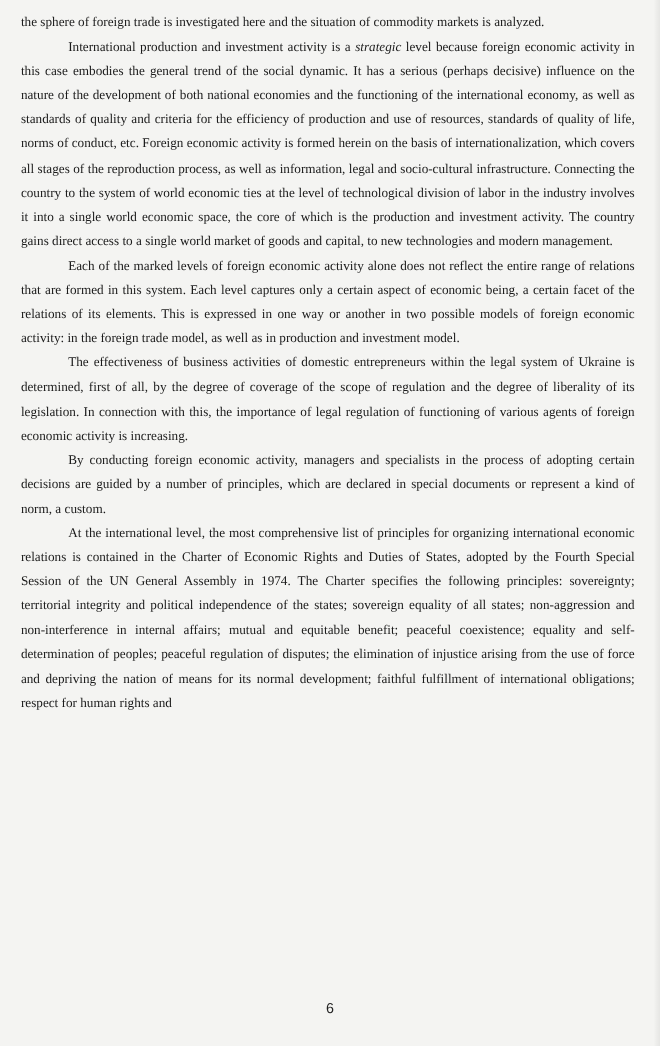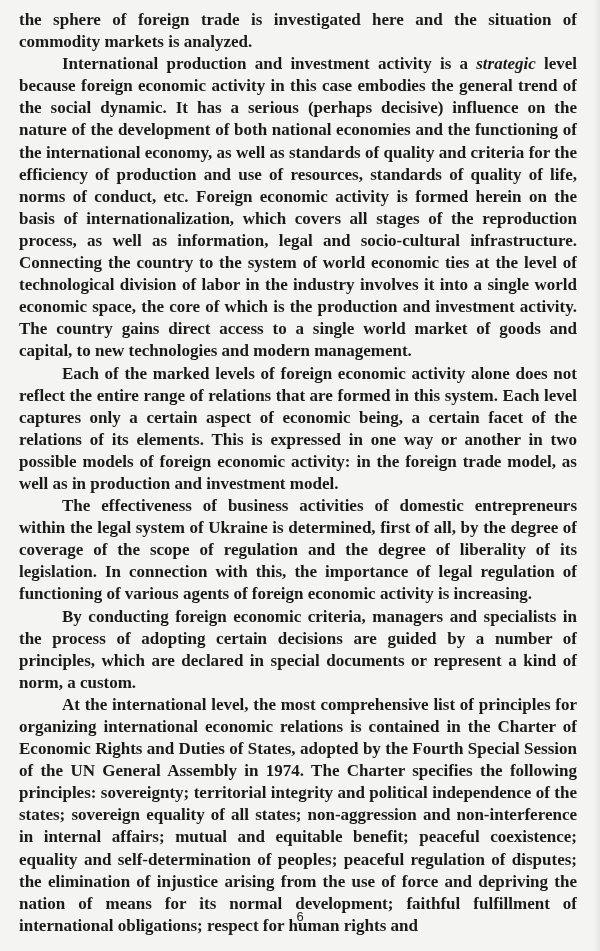--- a/index.html
+++ b/index.html
@@ -12,25 +12,24 @@
       background: #f4f4f2;
       overflow: hidden;
       position: relative;
     }
     .page {
       position: absolute;
       left: 19px;
       top: 9px;
       width: 558px;
       font-family: "Liberation Serif", "DejaVu Serif", serif;
-      font-size: 17px;
+      font-size: 12px;
       line-height: 22.1px;
       color: #1a1a1a;
       text-align: justify;
-      font-weight: bold;
     }
     .para {
       margin: 0;
       text-indent: 43px;
     }
     .para.cont {
       text-indent: 0;
     }
     .para em {
       font-style: italic;
@@ -55,18 +54,18 @@
     }
   </style>
 </head>
 <body>
 
 <div class="page">
   <p class="para cont">the sphere of foreign trade is investigated here and the situation of commodity markets is analyzed.</p>
   <p class="para"><span>International production and investment activity is a </span><em>strategic</em><span> level because foreign economic activity in this case embodies the general trend of the social dynamic. It has a serious (perhaps decisive) influence on the nature of the development of both national economies and the functioning of the international economy, as well as standards of quality and criteria for the efficiency of production and use of resources, standards of quality of life, norms of conduct, etc. Foreign economic activity is formed herein on the basis of internationalization, which covers all stages of the reproduction process, as well as information, legal and socio-cultural infrastructure. Connecting the country to the system of world economic ties at the level of technological division of labor in the industry involves it into a single world economic space, the core of which is the production and investment activity. The country gains direct access to a single world market of goods and capital, to new technologies and modern management.</span></p>
   <p class="para">Each of the marked levels of foreign economic activity alone does not reflect the entire range of relations that are formed in this system. Each level captures only a certain aspect of economic being, a certain facet of the relations of its elements. This is expressed in one way or another in two possible models of foreign economic activity: in the foreign trade model, as well as in production and investment model.</p>
   <p class="para">The effectiveness of business activities of domestic entrepreneurs within the legal system of Ukraine is determined, first of all, by the degree of coverage of the scope of regulation and the degree of liberality of its legislation. In connection with this, the importance of legal regulation of functioning of various agents of foreign economic activity is increasing.</p>
-  <p class="para">By conducting foreign economic criteria, managers and specialists in the process of adopting certain decisions are guided by a number of principles, which are declared in special documents or represent a kind of norm, a custom.</p>
+  <p class="para">By conducting foreign economic activity, managers and specialists in the process of adopting certain decisions are guided by a number of principles, which are declared in special documents or represent a kind of norm, a custom.</p>
   <p class="para">At the international level, the most comprehensive list of principles for organizing international economic relations is contained in the Charter of Economic Rights and Duties of States, adopted by the Fourth Special Session of the UN General Assembly in 1974. The Charter specifies the following principles: sovereignty; territorial integrity and political independence of the states; sovereign equality of all states; non-aggression and non-interference in internal affairs; mutual and equitable benefit; peaceful coexistence; equality and self-determination of peoples; peaceful regulation of disputes; the elimination of injustice arising from the use of force and depriving the nation of means for its normal development; faithful fulfillment of international obligations; respect for human rights and</p>
 </div>
 
 <div class="page-number">6</div>
 <div class="edge-shadow"></div>
 
 </body></html>

